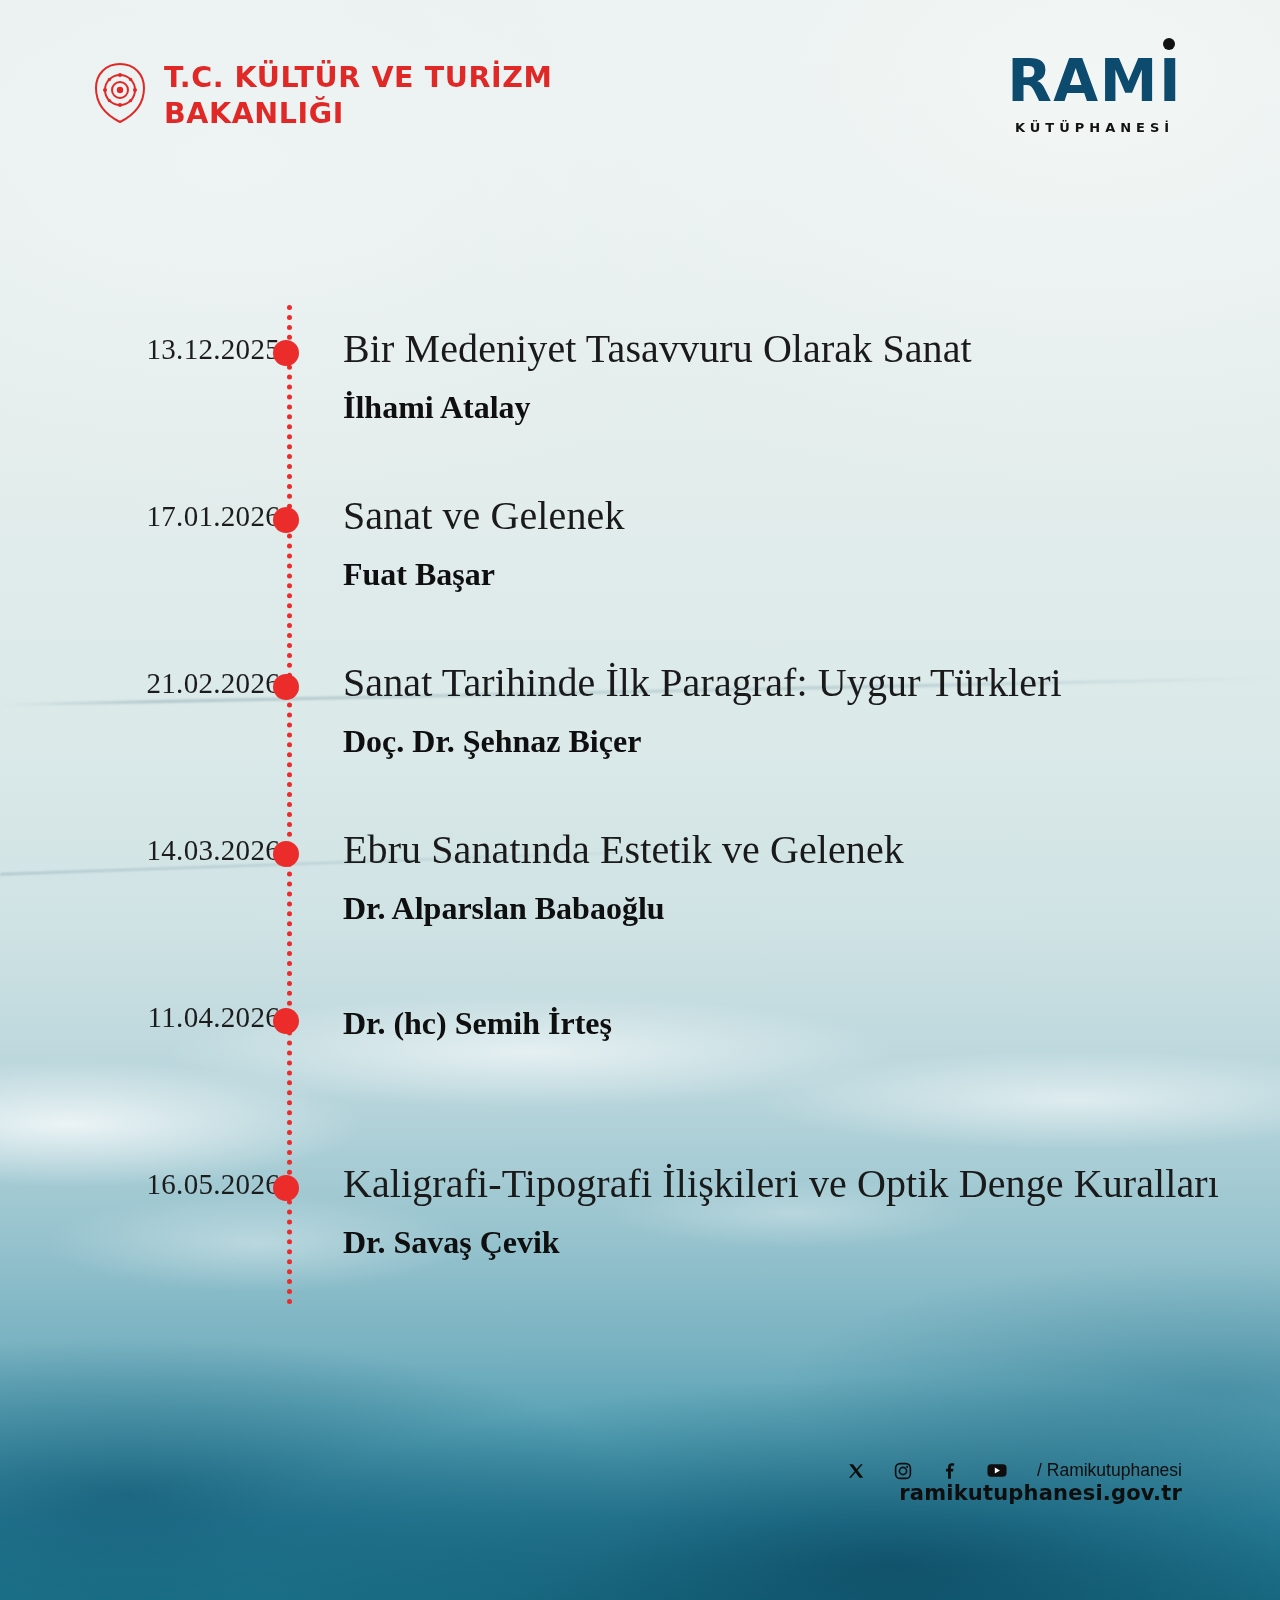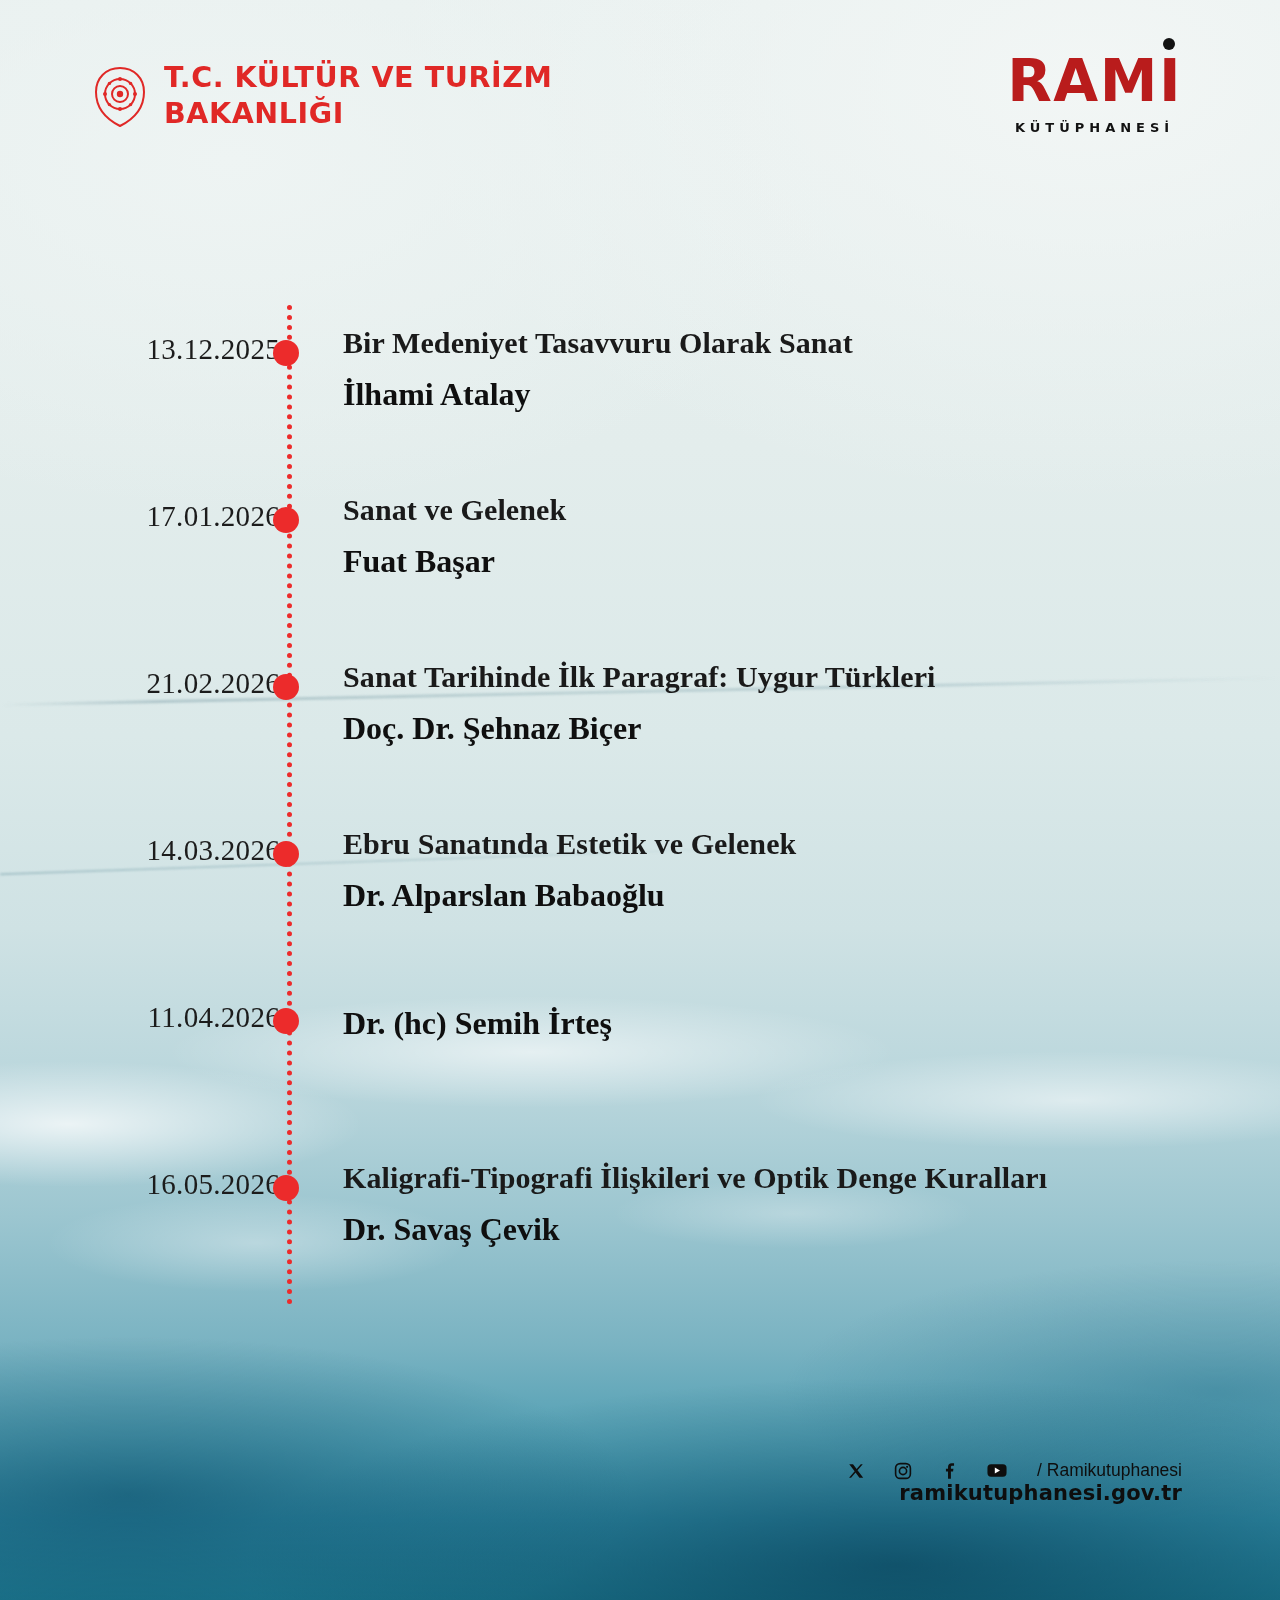--- a/index.html
+++ b/index.html
@@ -86,21 +86,21 @@
     position: absolute;
     top: 52px;
     left: 0; right: 0;
     height: 120px;
   }
   .ministry {
     position: absolute;
     left: 92px;
     top: 8px;
     display: flex;
-    align-items: center;
+    align-items: flex-start;
     gap: 16px;
   }
   .ministry-emblem {
     width: 56px;
     height: 62px;
     flex: none;
     margin-top: 2px;
   }
   .ministry-text {
     color: #e02826;
@@ -114,21 +114,21 @@
 
   .rami {
     position: absolute;
     right: 98px;
     top: 0;
     text-align: center;
   }
   .rami-word {
     position: relative;
     display: inline-block;
-    color: #b91c1c;
+    color: #0c4a6e;
     font-family: "DejaVu Sans", sans-serif;
     font-weight: bold;
     font-size: 58px;
     letter-spacing: 1.5px;
     line-height: 1;
   }
   .rami-dot {
     position: absolute;
     right: 7px;
     top: -14px;
@@ -187,25 +187,24 @@
     border-radius: 50%;
   }
   .event-body {
     position: absolute;
     left: 343px;
     top: 18px;
     right: 60px;
   }
   .event-title {
     font-family: "Liberation Serif", serif;
-    font-size: 30px;
+    font-size: 40px;
     color: #1a1a1a;
     line-height: 1.3;
     letter-spacing: 0.1px;
-    font-weight: bold;
   }
   .event-speaker {
     margin-top: 12px;
     font-family: "Liberation Serif", serif;
     font-weight: bold;
     font-size: 32px;
     color: #0f0f0f;
     line-height: 1.3;
   }
 

